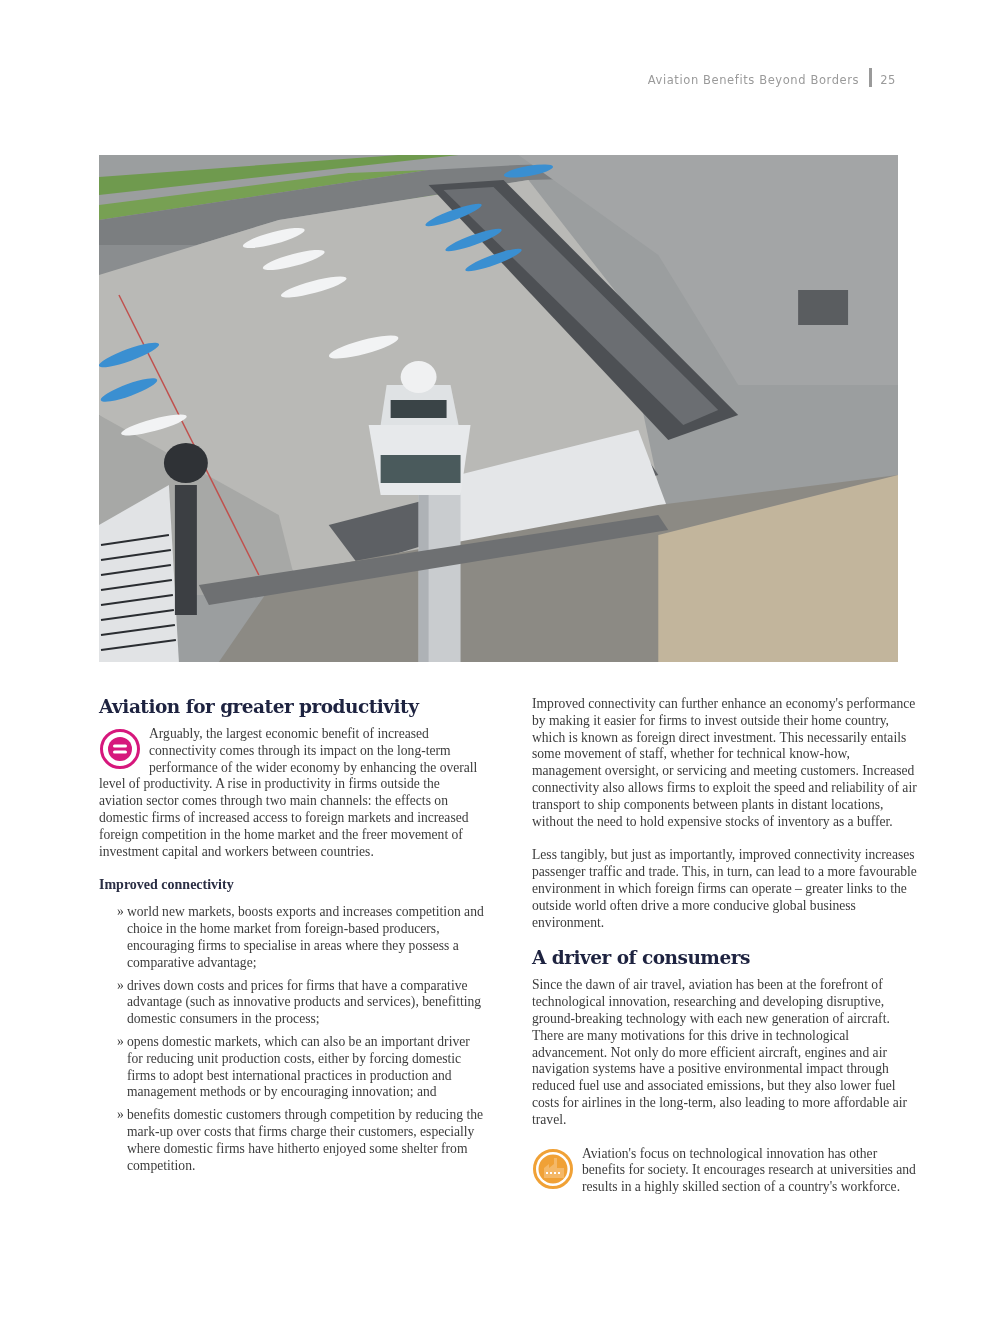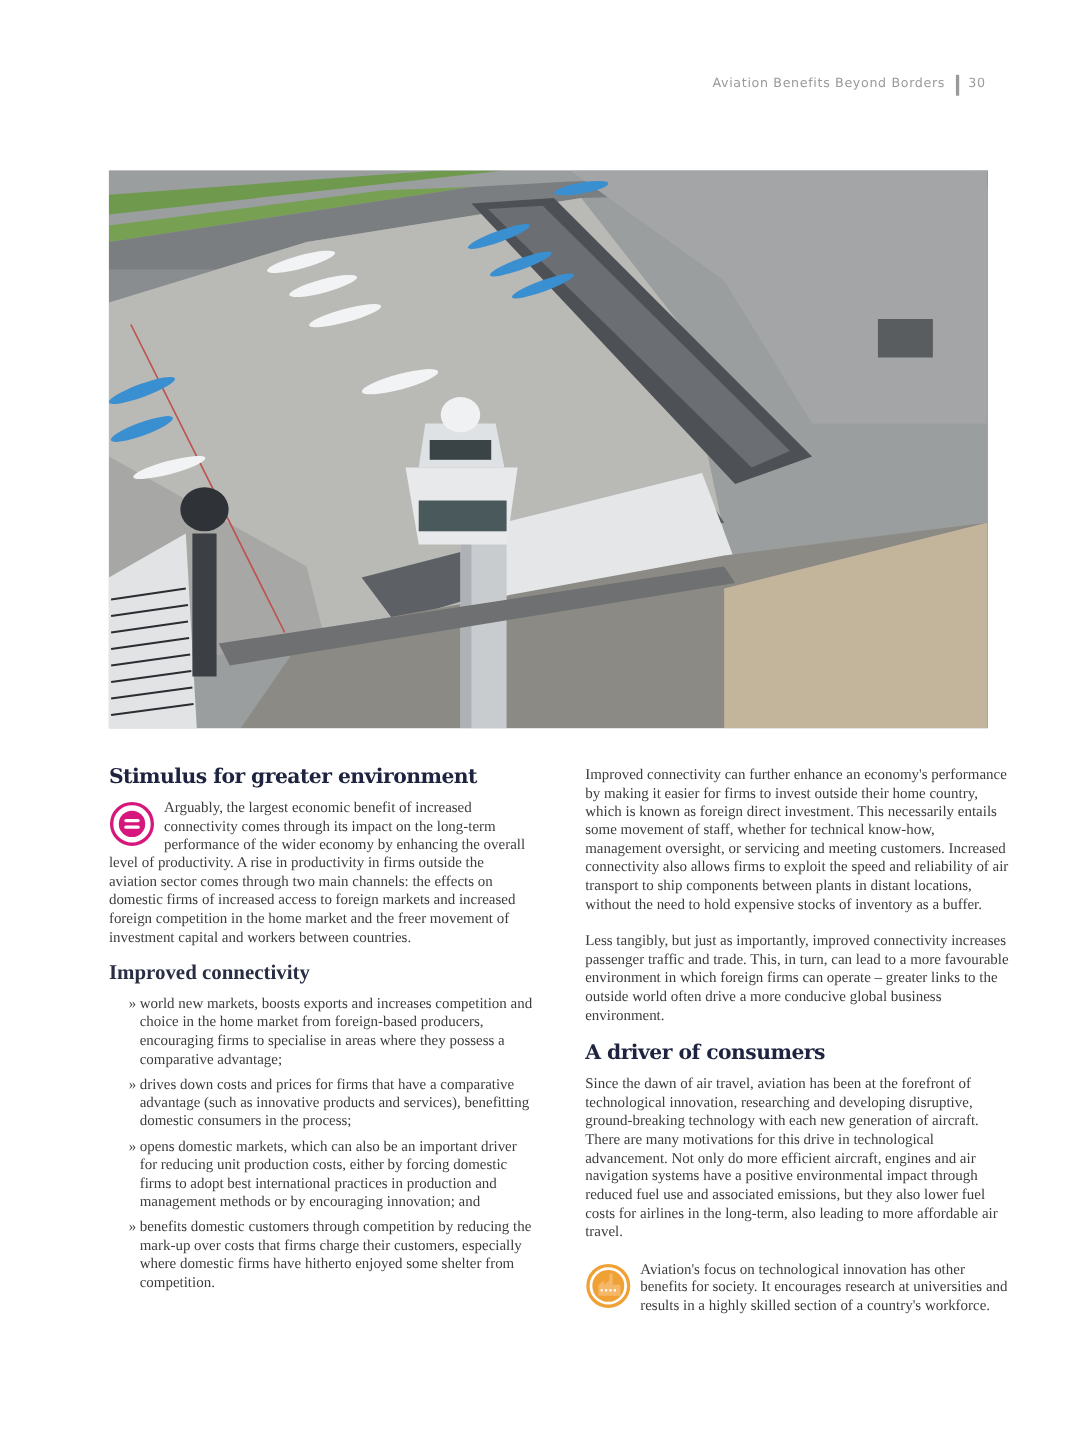--- a/index.html
+++ b/index.html
@@ -1,48 +1,48 @@
 <!DOCTYPE html>
 <html><head>
 <meta charset="utf-8">
 <style>
   html, body { margin: 0; padding: 0; background: #ffffff; }
   body { width: 992px; height: 1323px; position: relative; overflow: hidden; font-family: "DejaVu Serif", serif; }
 
-  .running-header { position: absolute; top: 68px; right: 96px; display: flex; align-items: flex-start; font-family: "DejaVu Sans", sans-serif; font-size: 11.5px; letter-spacing: 0.6px; color: #9a9a9a; }
+  .running-header { position: absolute; top: 68px; right: 96px; display: flex; align-items: flex-end; font-family: "DejaVu Sans", sans-serif; font-size: 11.5px; letter-spacing: 0.6px; color: #9a9a9a; }
   .running-header .divider { display: inline-block; width: 3px; height: 19px; background: #9a9a9a; margin: 0 8px 0 10px; }
 
   .photo { position: absolute; left: 99px; top: 155px; width: 799px; height: 507px; overflow: hidden; background: #8a8c8c; }
   .photo svg { display: block; width: 100%; height: 100%; }
 
   .col { position: absolute; font-family: "Liberation Serif", serif; font-size: 13.6px; line-height: 16.8px; color: #3c3c3c; }
   .col-left { left: 99px; top: 694px; width: 386px; }
   .col-right { left: 532px; top: 696px; width: 388px; }
 
   h2 { margin: 0; font-family: "DejaVu Serif", serif; font-weight: bold; color: #1e2340; font-size: 18.5px; letter-spacing: -0.5px; line-height: 26px; }
-  h3 { margin: 0; font-family: "Liberation Serif", serif; font-weight: bold; color: #2a2e44; font-size: 19px; line-height: 22px; }
+  h3 { margin: 0; font-family: "Liberation Serif", serif; font-weight: bold; color: #2a2e44; font-size: 14px; line-height: 22px; }
 
   p { margin: 0; }
   .mt8 { margin-top: 17px; }
 
   .icon-para { position: relative; }
   .float-icon { float: left; width: 42px; height: 42px; margin: 2px 8px 0 0; }
   .float-icon svg { display: block; width: 42px; height: 42px; }
 
   ul.bullets { list-style: none; margin: 8px 0 0 0; padding: 0 0 0 18px; }
   ul.bullets li { position: relative; padding-left: 10px; margin-bottom: 6px; }
   ul.bullets li .bullet { position: absolute; left: 0; top: 0; color: #3c3c3c; }
 </style>
 </head>
 <body>
 
 <div class="running-header">
   <span>Aviation Benefits Beyond Borders</span>
   <span class="divider"></span>
-  <span>30</span>
+  <span>25</span>
 </div>
 
 <div class="photo">
   <svg viewBox="0 0 800 507" preserveAspectRatio="none">
 
     <rect x="0" y="0" width="800" height="507" fill="#9b9e9f"></rect>
 
     <polygon points="0,22 300,0 360,0 0,40" fill="#6f9a4e"></polygon>
     <polygon points="0,50 250,18 330,15 0,65" fill="#77a053"></polygon>
     <polygon points="170,50 360,22 380,35 170,62" fill="#6f9a4e"></polygon>
@@ -106,21 +106,21 @@
       <ellipse cx="215" cy="132" rx="34" ry="6" transform="rotate(-15 215 132)"></ellipse>
       <ellipse cx="265" cy="192" rx="36" ry="7" transform="rotate(-15 265 192)"></ellipse>
       <ellipse cx="55" cy="270" rx="34" ry="6" transform="rotate(-15 55 270)"></ellipse>
     </g>
 
     <polygon points="100,430 560,360 570,375 110,450" fill="#6e7072"></polygon>
   </svg>
 </div>
 
 <div class="col col-left">
-  <h2>Stimulus for greater environment</h2>
+  <h2>Aviation for greater productivity</h2>
   <div class="icon-para" style="margin-top:6px;">
     <span class="float-icon">
       <svg viewBox="0 0 42 42">
         <circle cx="21" cy="21" r="18.5" fill="none" stroke="#d6177c" stroke-width="3"></circle>
         <circle cx="21" cy="21" r="12" fill="#d6177c"></circle>
         <rect x="14" y="16.5" width="14" height="3" rx="1.5" fill="#ffffff"></rect>
         <rect x="14" y="22.5" width="14" height="3" rx="1.5" fill="#ffffff"></rect>
       </svg>
     </span>
     <p>Arguably, the largest economic benefit of increased connectivity comes through its impact on the long-term performance of the wider economy by enhancing the overall level of productivity. A rise in productivity in firms outside the aviation sector comes through two main channels: the effects on domestic firms of increased access to foreign markets and increased foreign competition in the home market and the freer movement of investment capital and workers between countries.</p>

